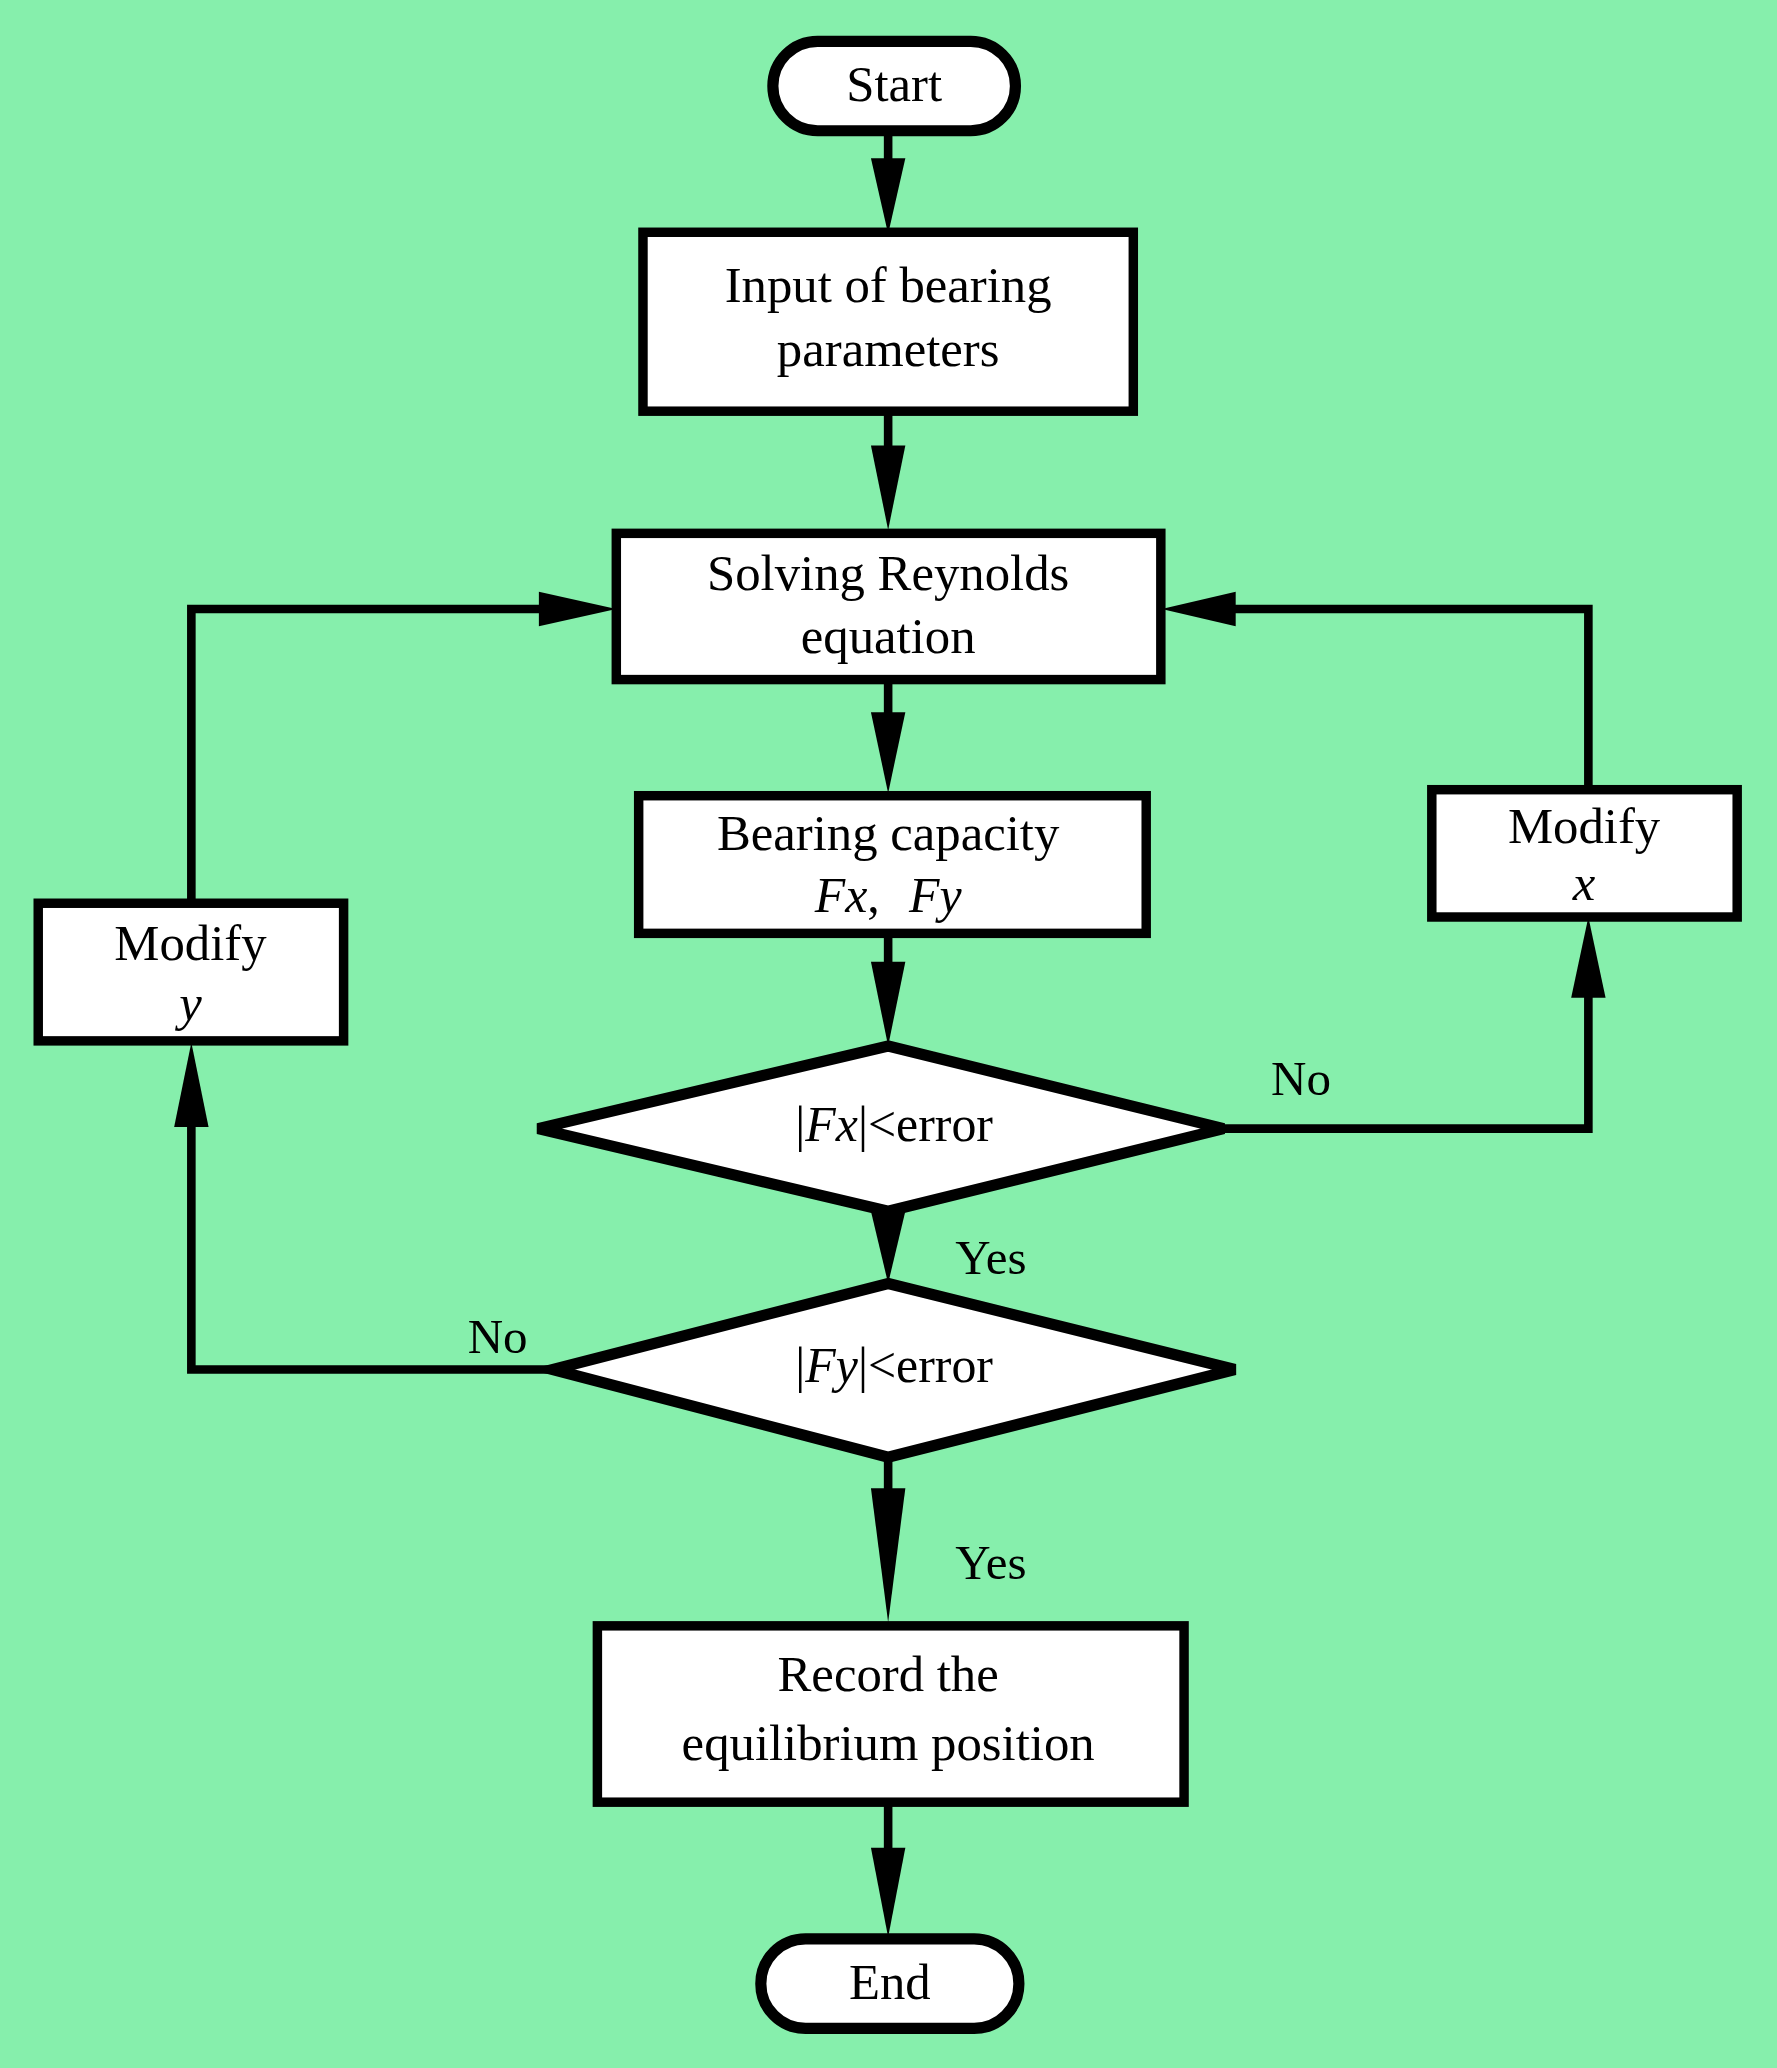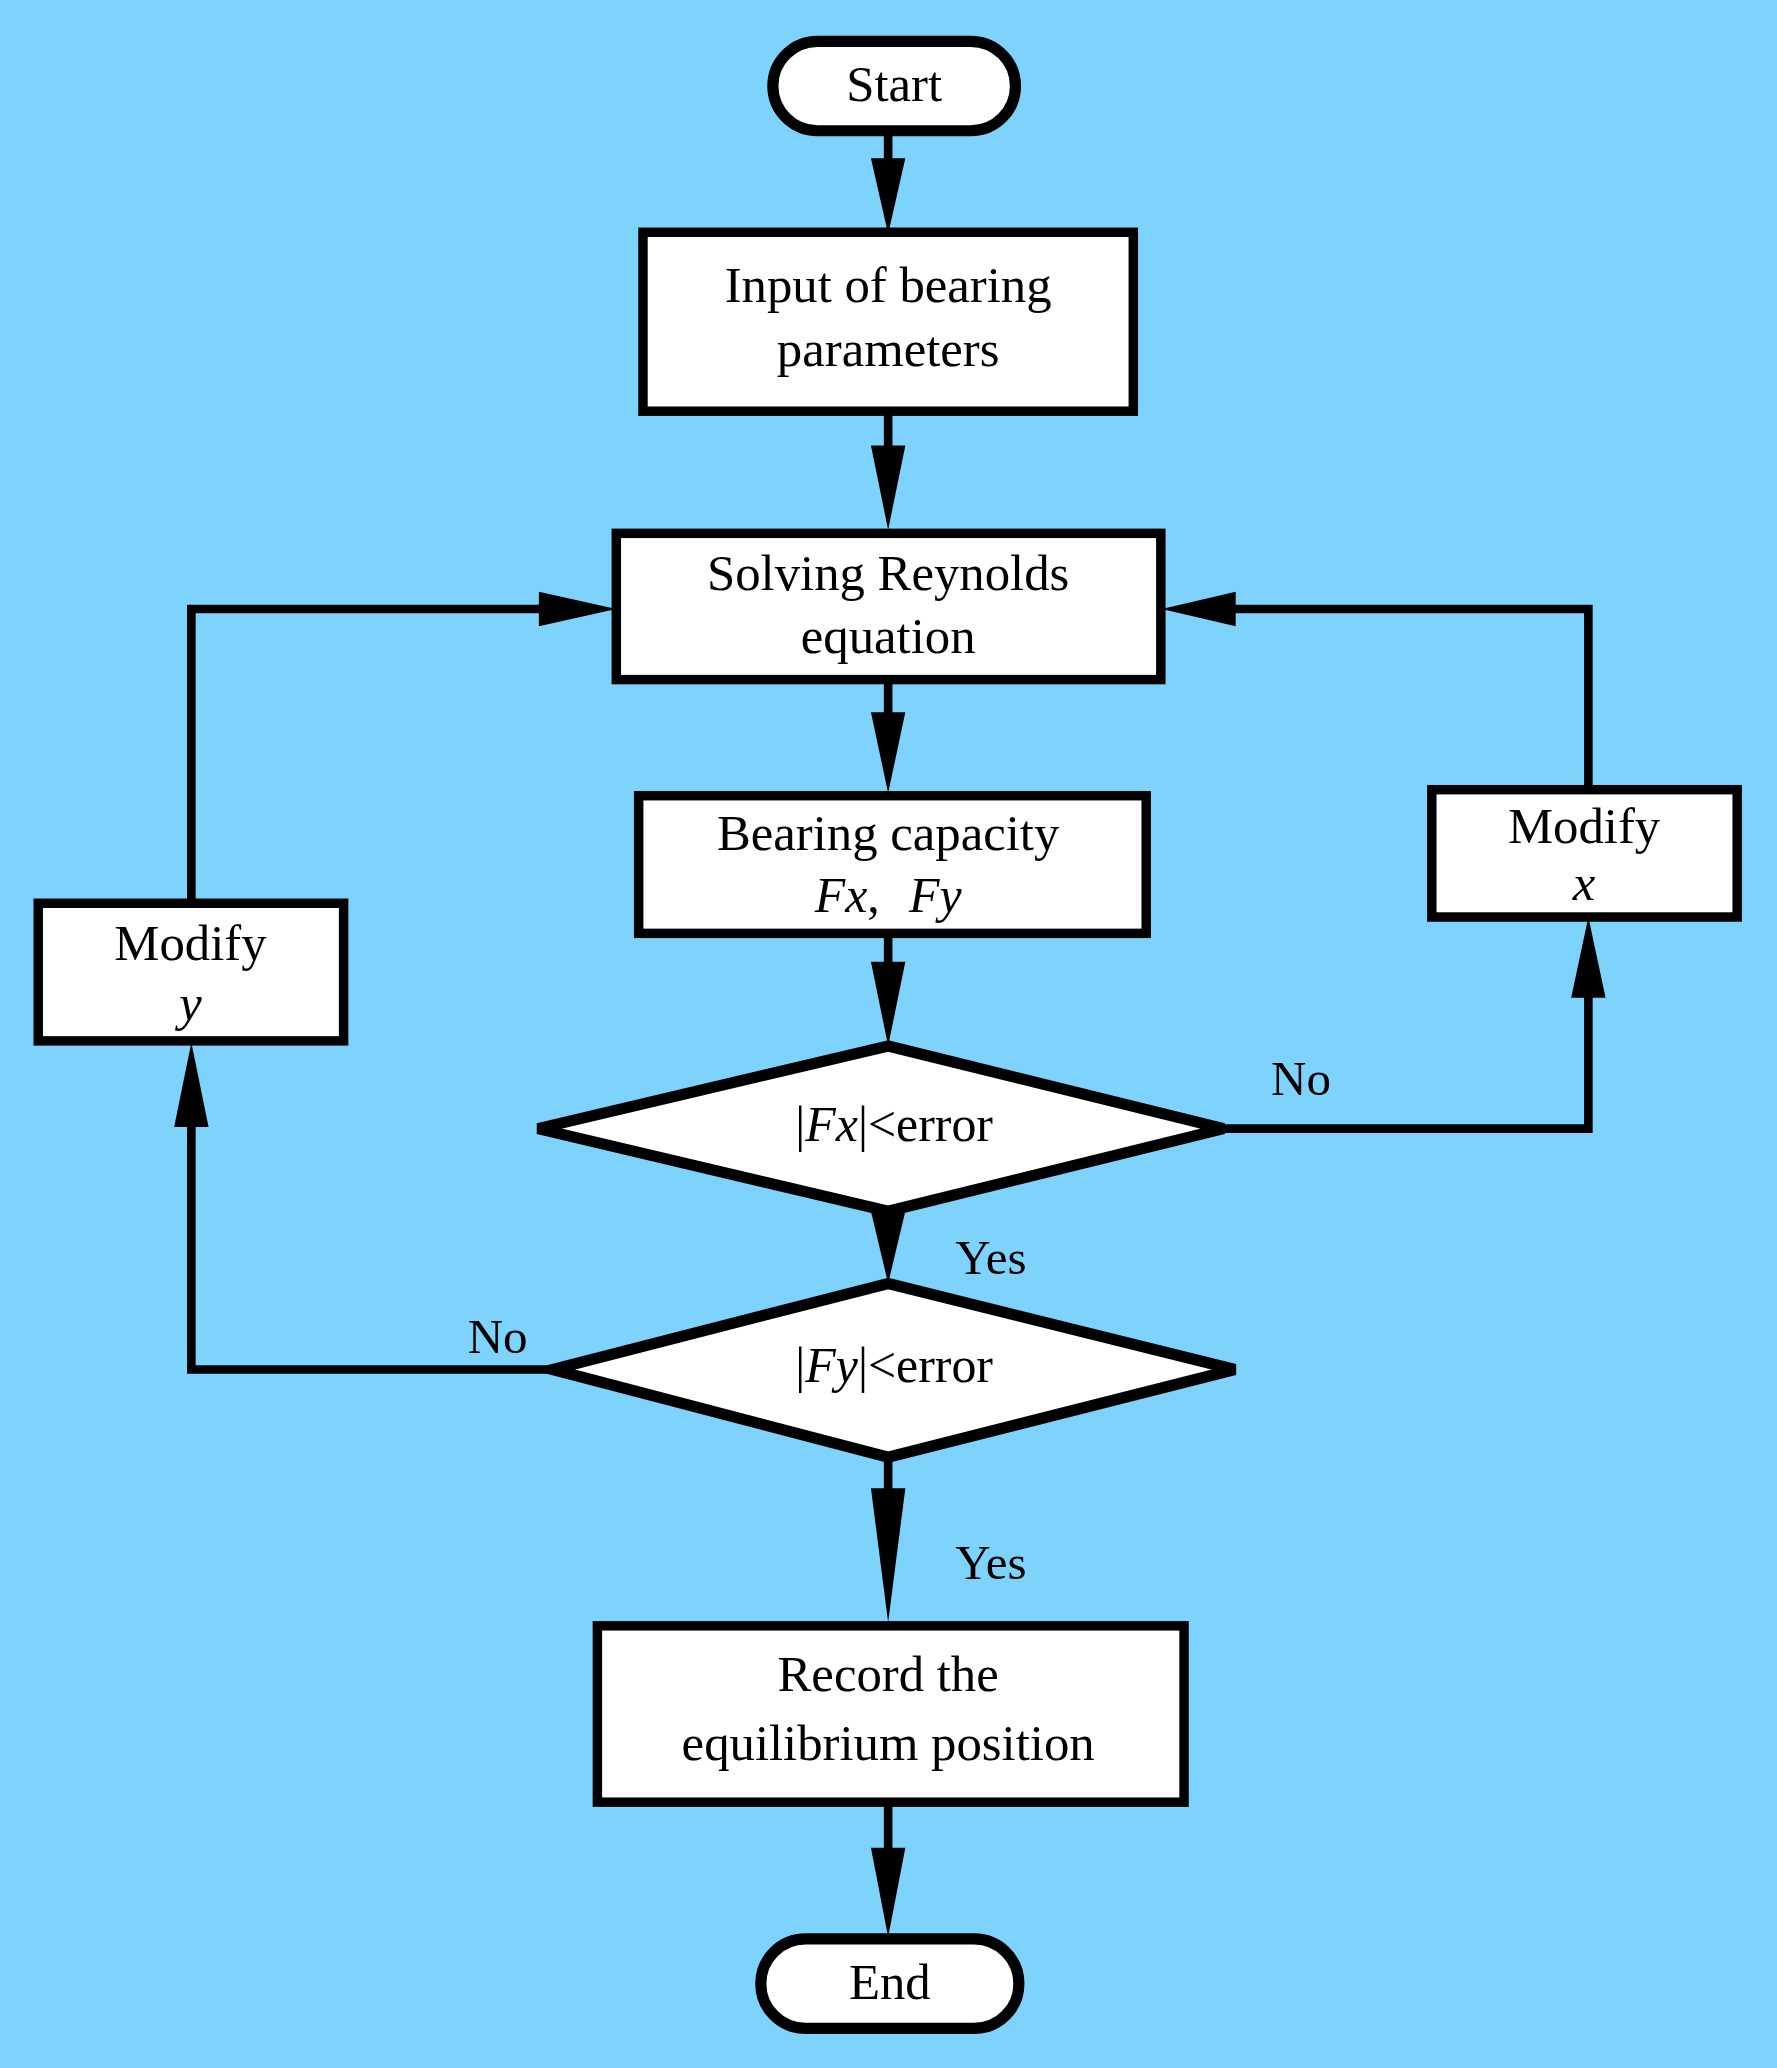--- a/index.html
+++ b/index.html
@@ -10,21 +10,21 @@
   body {
     width: 1778px;
     height: 2068px;
     font-family: "Liberation Serif", "DejaVu Serif", serif;
     overflow: hidden;
   }
   #flowchart-root {
     position: relative;
     width: 1778px;
     height: 2068px;
-    background: #7dd3fc;
+    background: #86efac;
   }
   svg.chart-canvas {
     position: absolute;
     top: 0;
     left: 0;
     width: 1778px;
     height: 2068px;
     display: block;
   }
   .node-shape {

